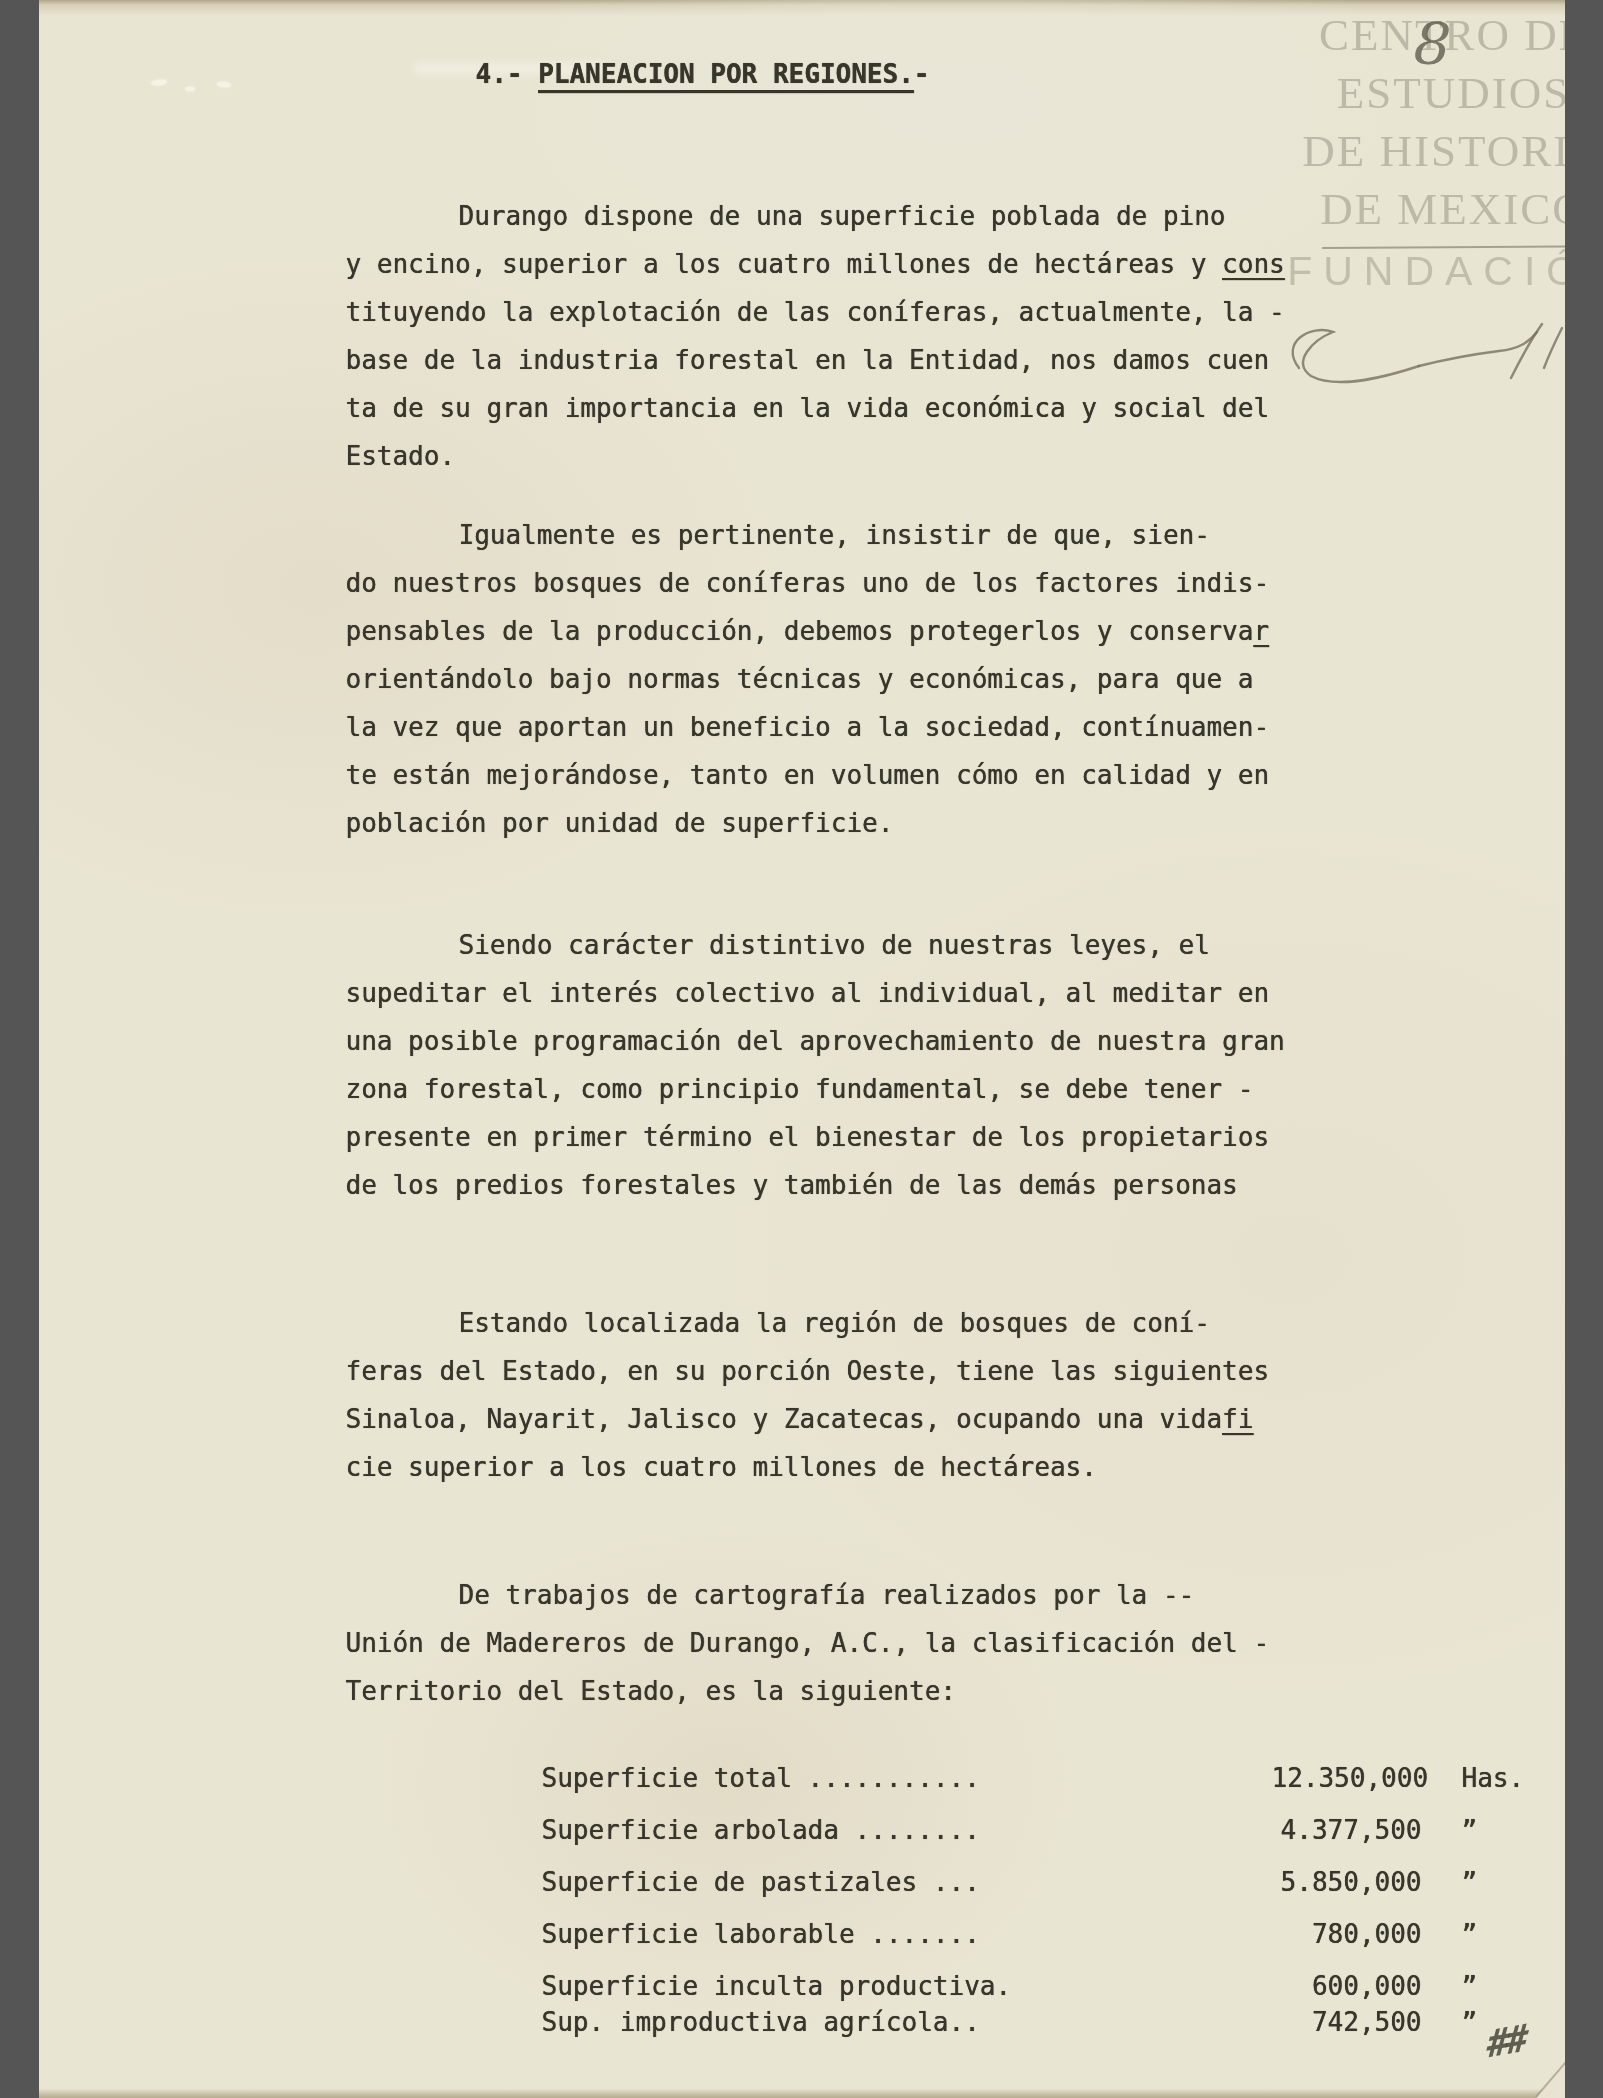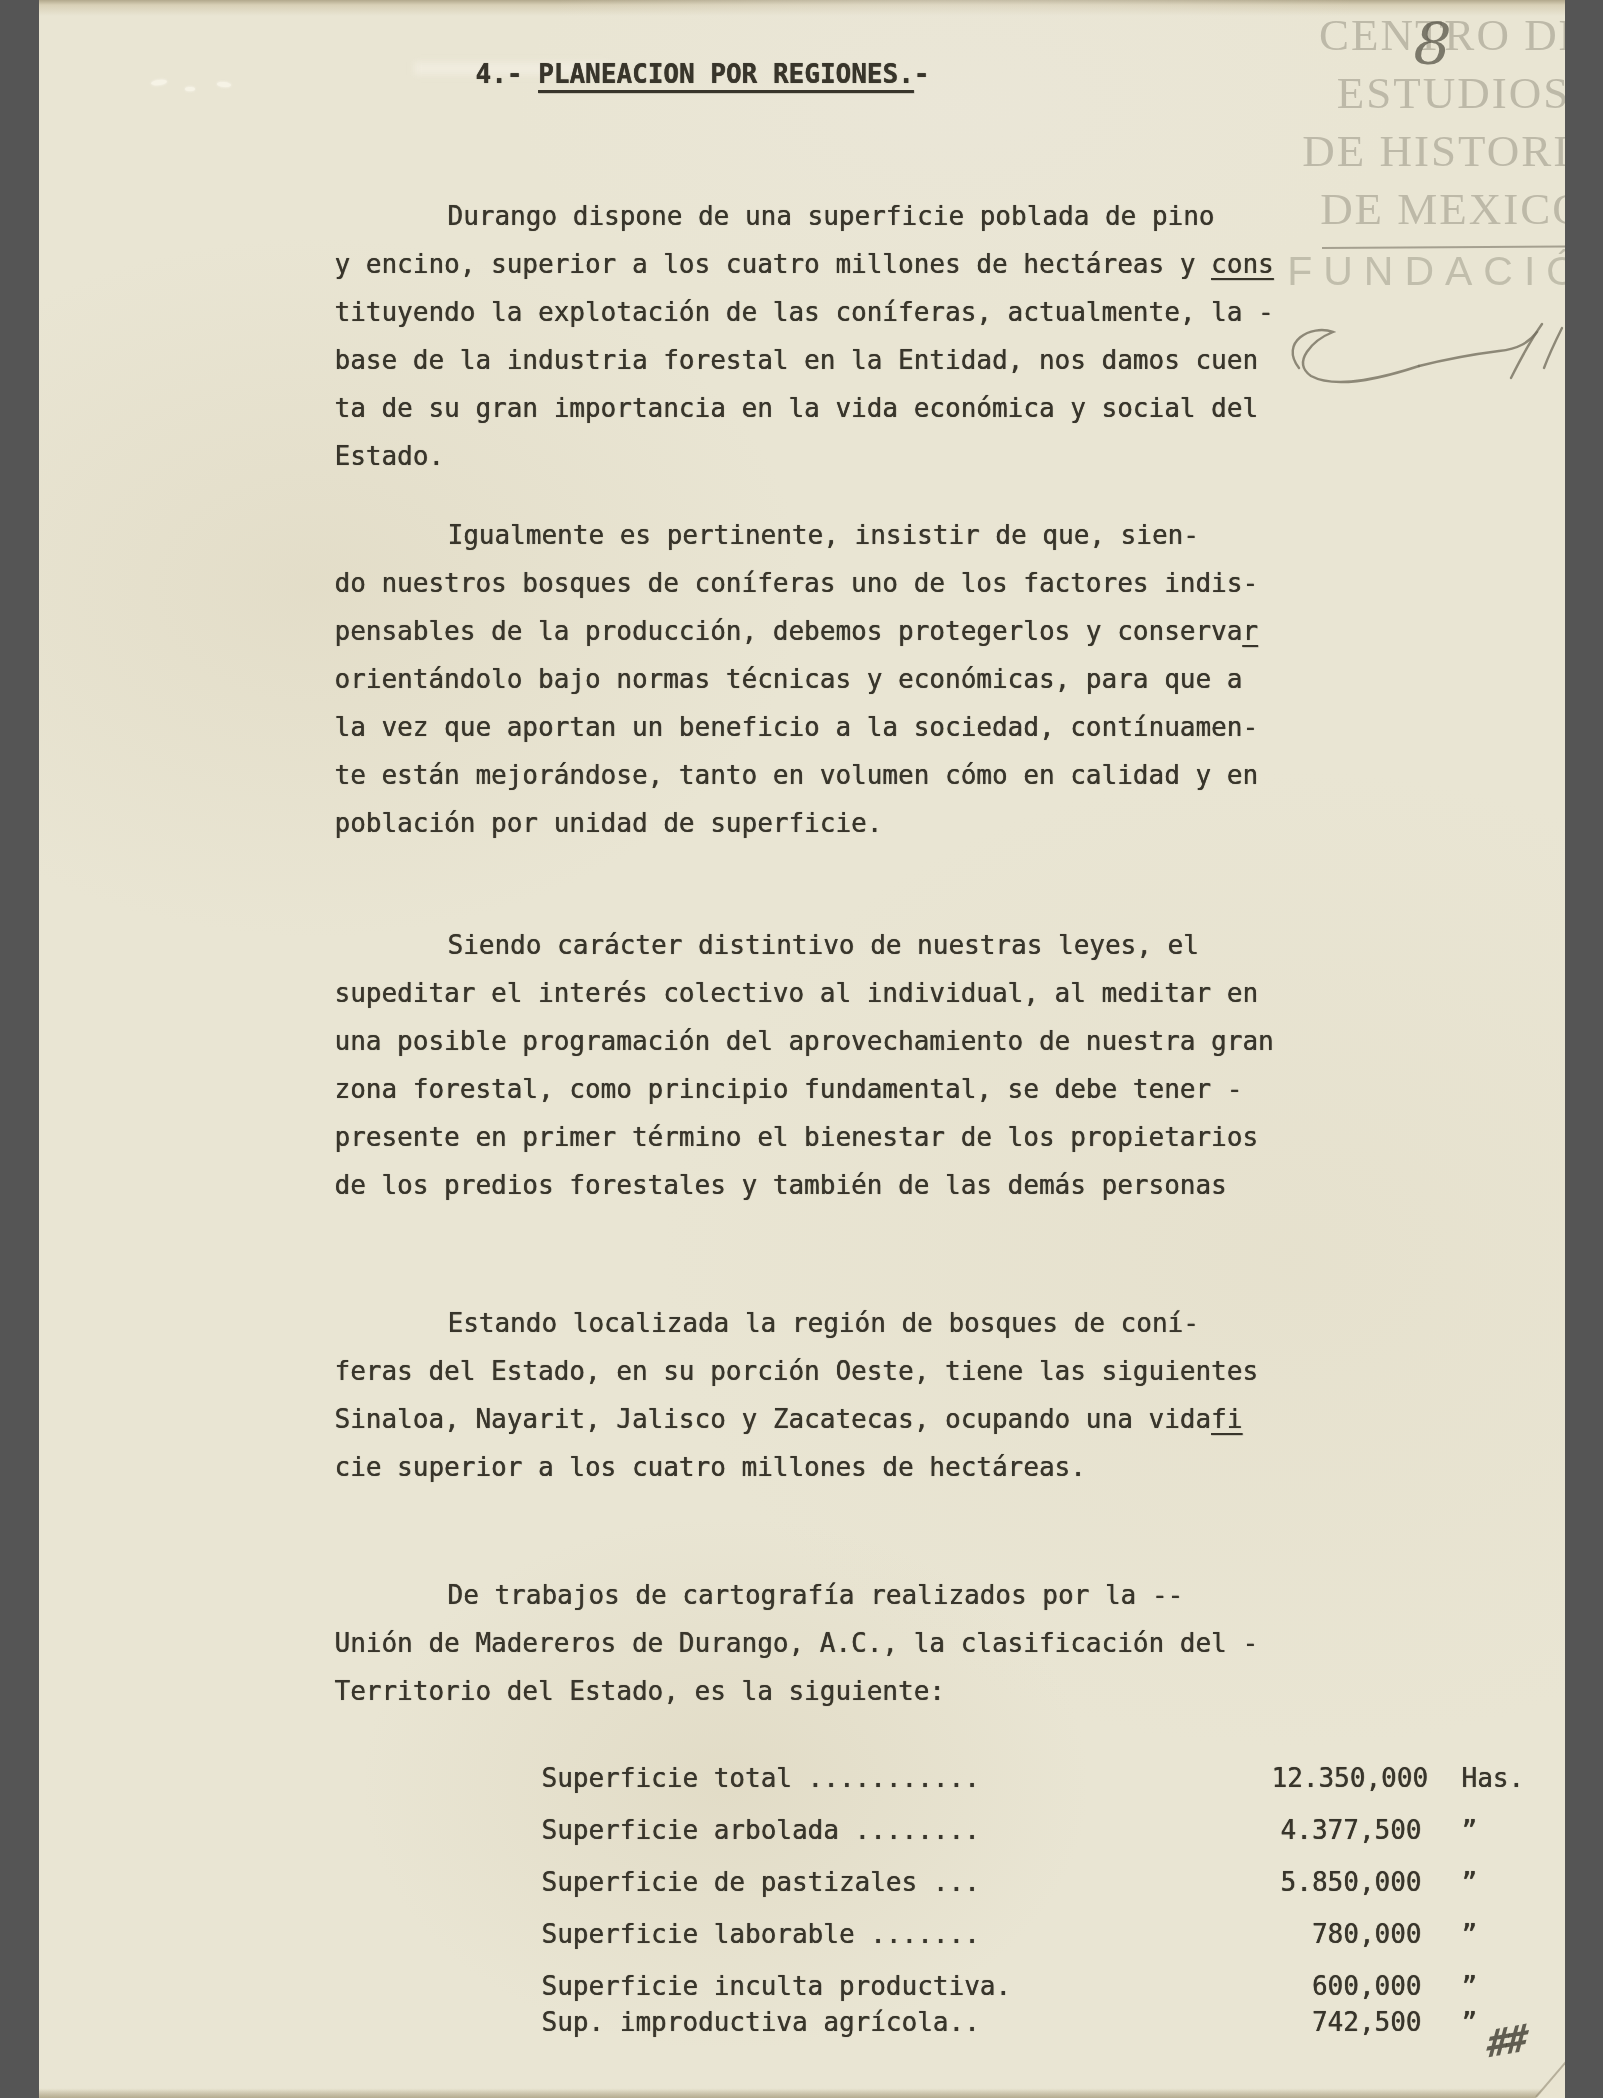--- a/index.html
+++ b/index.html
@@ -21,21 +21,21 @@
     font-family:"DejaVu Sans Mono","Liberation Mono",monospace;
     color:#38352b;
     font-size:26px;
     text-shadow:0 0 0.7px rgba(56,53,43,0.85), 0.4px 0.4px 0.6px rgba(56,53,43,0.45);
   }
   .ln{line-height:48px;height:48px;white-space:pre;}
   .ind{padding-left:113px;}
   .u{text-decoration:underline;text-underline-offset:5px;text-decoration-thickness:2px;}
   .title{position:absolute;left:437px;top:50px;line-height:48px;white-space:pre;z-index:2;font-weight:bold;}
   .title-u{text-decoration:underline;text-underline-offset:7px;text-decoration-thickness:2.5px;}
-  .para{position:absolute;left:296px;width:1010px;z-index:2;}
+  .para{position:absolute;left:307px;width:1010px;z-index:2;}
   .p1{top:192px}.p2{top:511px}.p3{top:921px}.p4{top:1299px}.p5{top:1571px}
   
   .dtable{position:absolute;left:503px;top:1752px;z-index:2;}
   .trow{display:grid;grid-template-columns:730px 150px 140px;height:52px;line-height:52px;white-space:pre;}
   .trow.tight{margin-top:-16px;}
   .tval{text-align:right;}
   .tunit{padding-left:40px;}
   
   .watermark{position:absolute;left:1235px;top:6px;width:360px;text-align:center;z-index:1;}
   .wm-line{font-family:"Liberation Serif","DejaVu Serif",serif;font-size:45px;line-height:58px;color:#a39f8f;opacity:0.62;letter-spacing:2px;}

